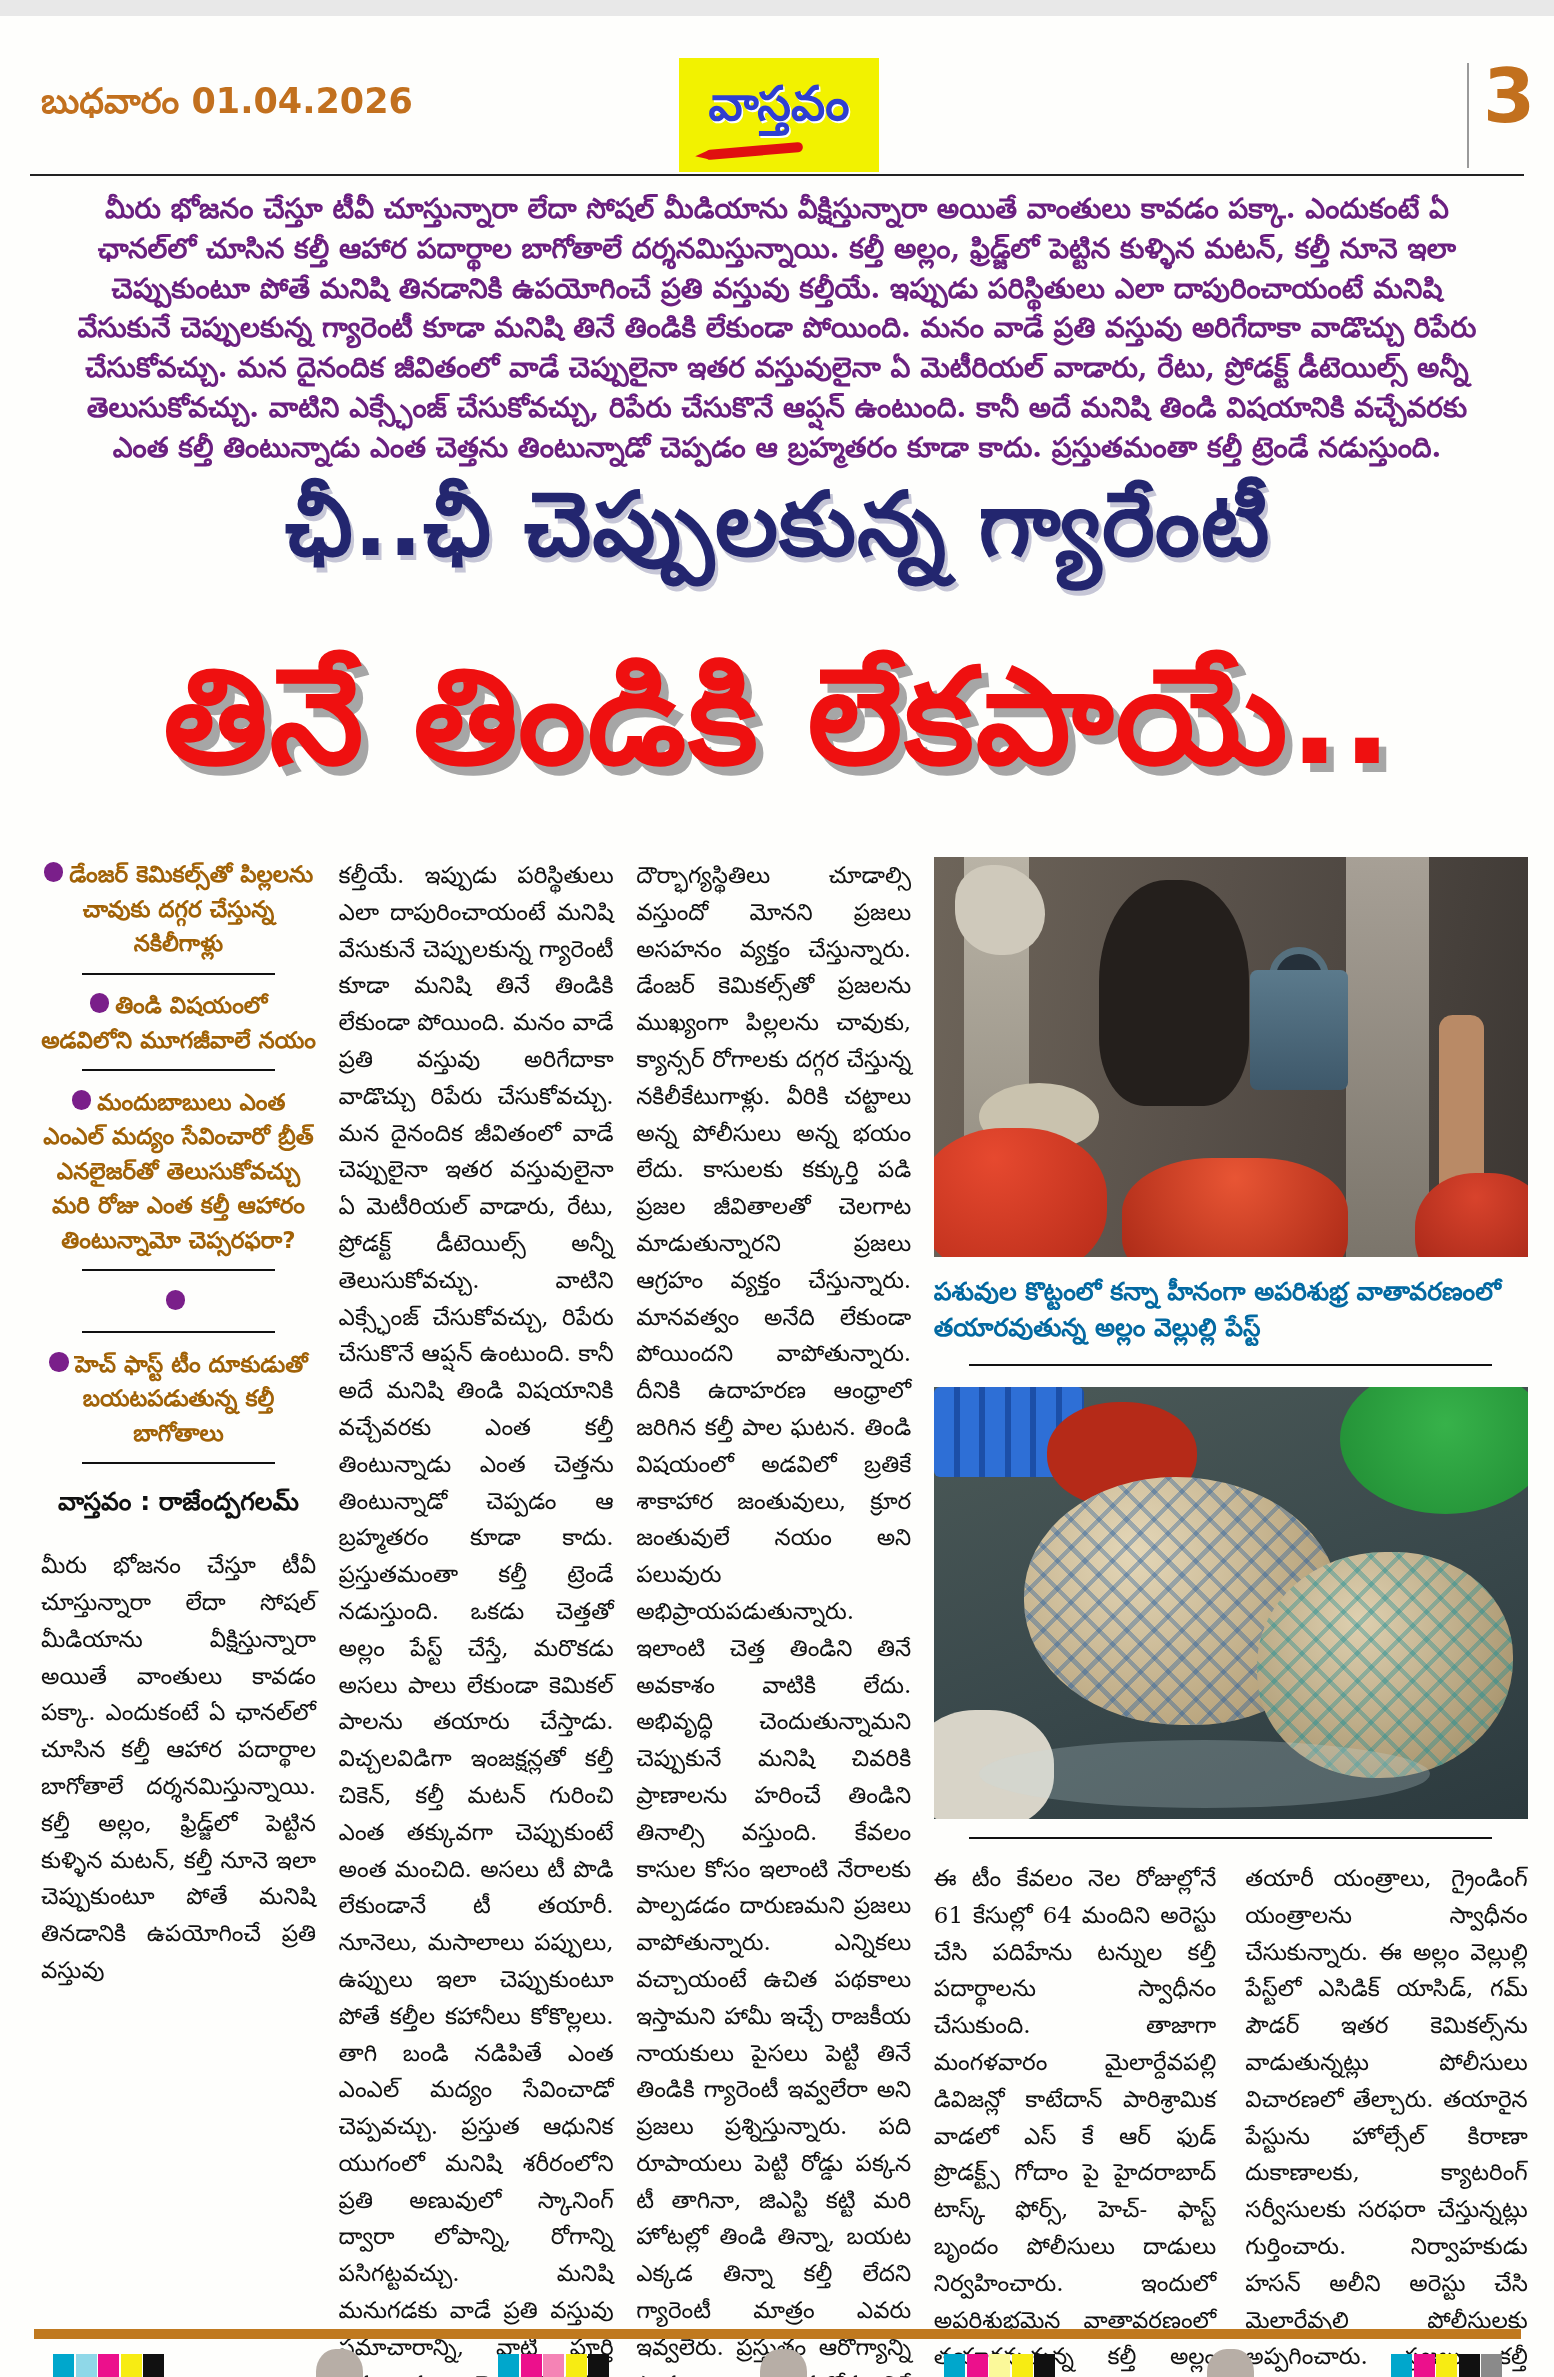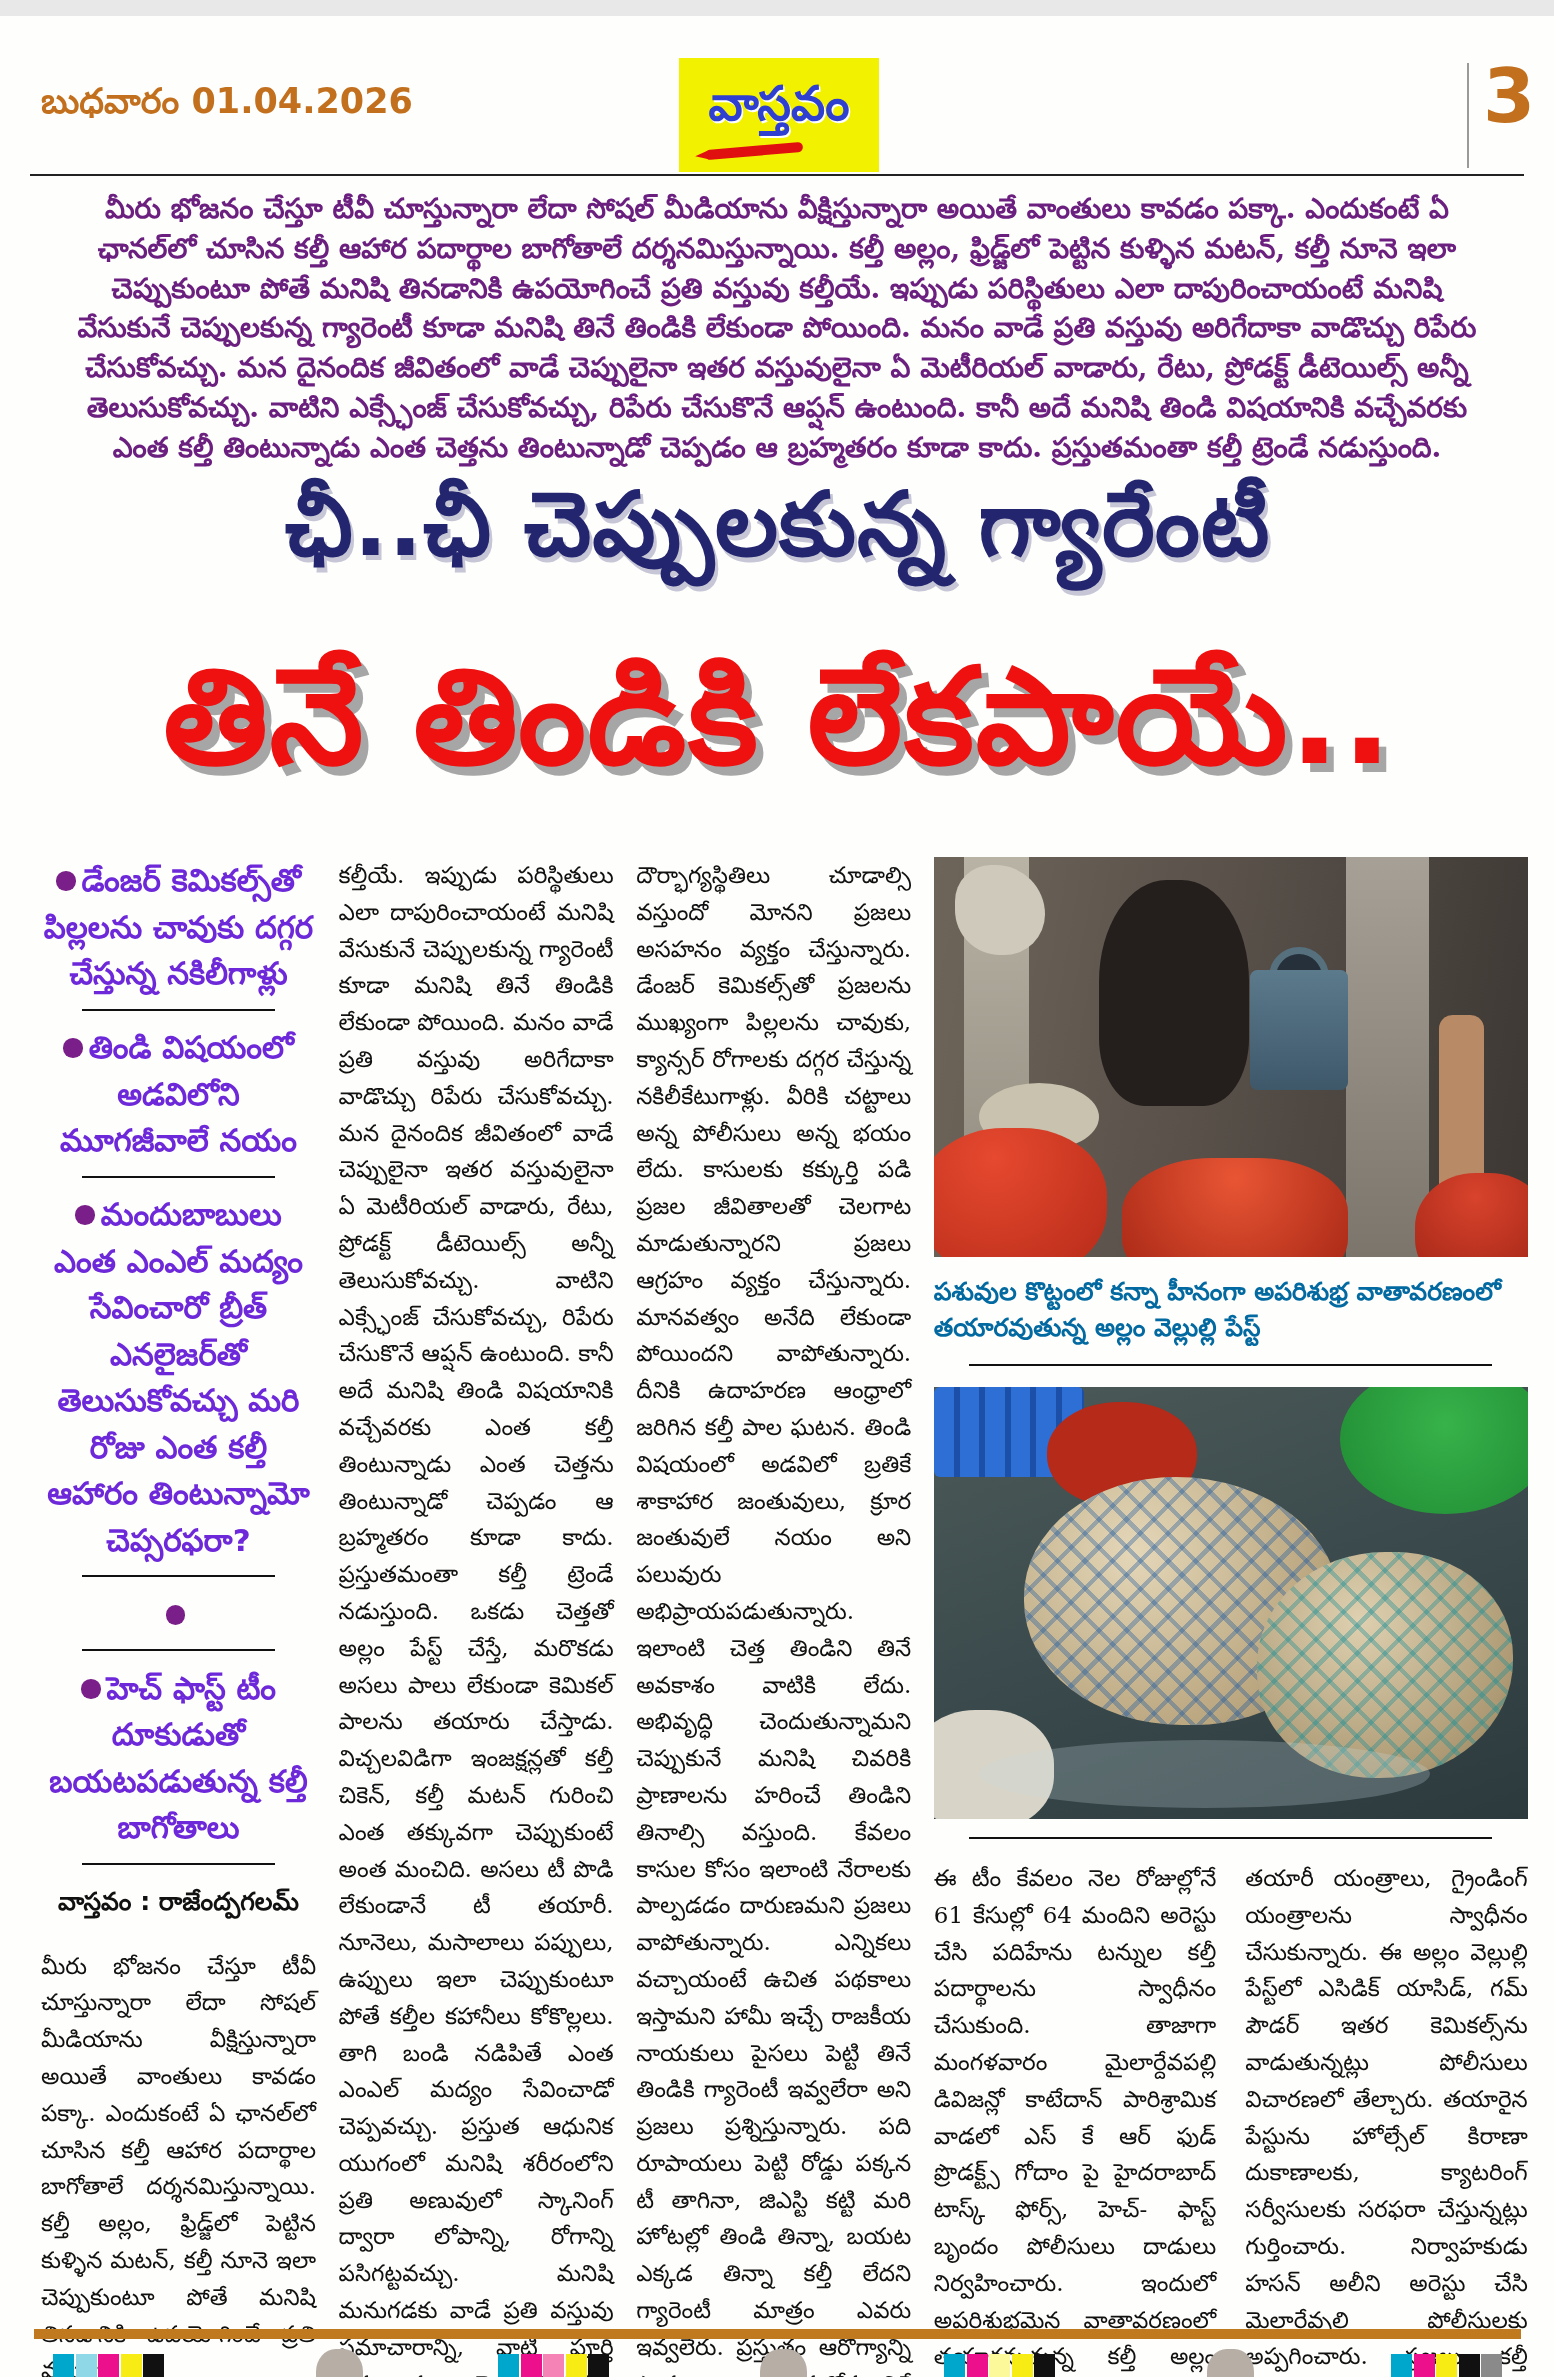--- a/index.html
+++ b/index.html
@@ -32,22 +32,22 @@
             color:#23266f; text-shadow:3px 4.5px 0 #c6c6d6; letter-spacing:0.8px; }
   .mainhead { position:absolute; left:1px; top:623px; width:100%; text-align:center;
             font-family:"DejaVu Sans",sans-serif; font-weight:800; font-size:134px;
             color:#ef1010; text-shadow:7.5px 9px 0 #a6a6a6; letter-spacing:1.5px; }
 
   
   .content { position:absolute; left:41px; top:841px; width:1485px; display:flex; gap:22.6px; }
   .col { width:275px; flex:0 0 275px; }
   .bodytext { font-size:23px; line-height:1.6; text-align:justify; color:#111; }
   .bullets { list-style:none; }
-  .bullet { font-family:"DejaVu Sans",sans-serif; font-weight:700; font-size:31px;
-            line-height:1.5; text-align:center; color:#6d28d9; }
+  .bullet { font-family:"DejaVu Sans",sans-serif; font-weight:700; font-size:23px;
+            line-height:1.5; text-align:center; color:#a16207; }
   .bdot { display:inline-block; width:19.6px; height:19.6px; border-radius:50%;
           background:#7a1f8a; margin-right:6px; }
   .bullet-divider { width:70%; margin:12px auto 13.5px; border:0; border-top:2.3px solid #111; }
   .dateline { margin:22.6px 0 25.6px; text-align:center; font-family:"DejaVu Sans",sans-serif;
           font-weight:700; font-size:25px; color:#111; }
 
   .rightblock { flex:0 0 594px; width:594px; }
   .photo { position:relative; width:100%; overflow:hidden; }
   .photo1 { height:400px; background:linear-gradient(100deg,#6e655a 0%,#59514a 45%,#3c3733 100%); }
   .photo2 { height:432px; background:linear-gradient(160deg,#4c5a58 0%,#39484b 55%,#2c3a3e 100%); }

